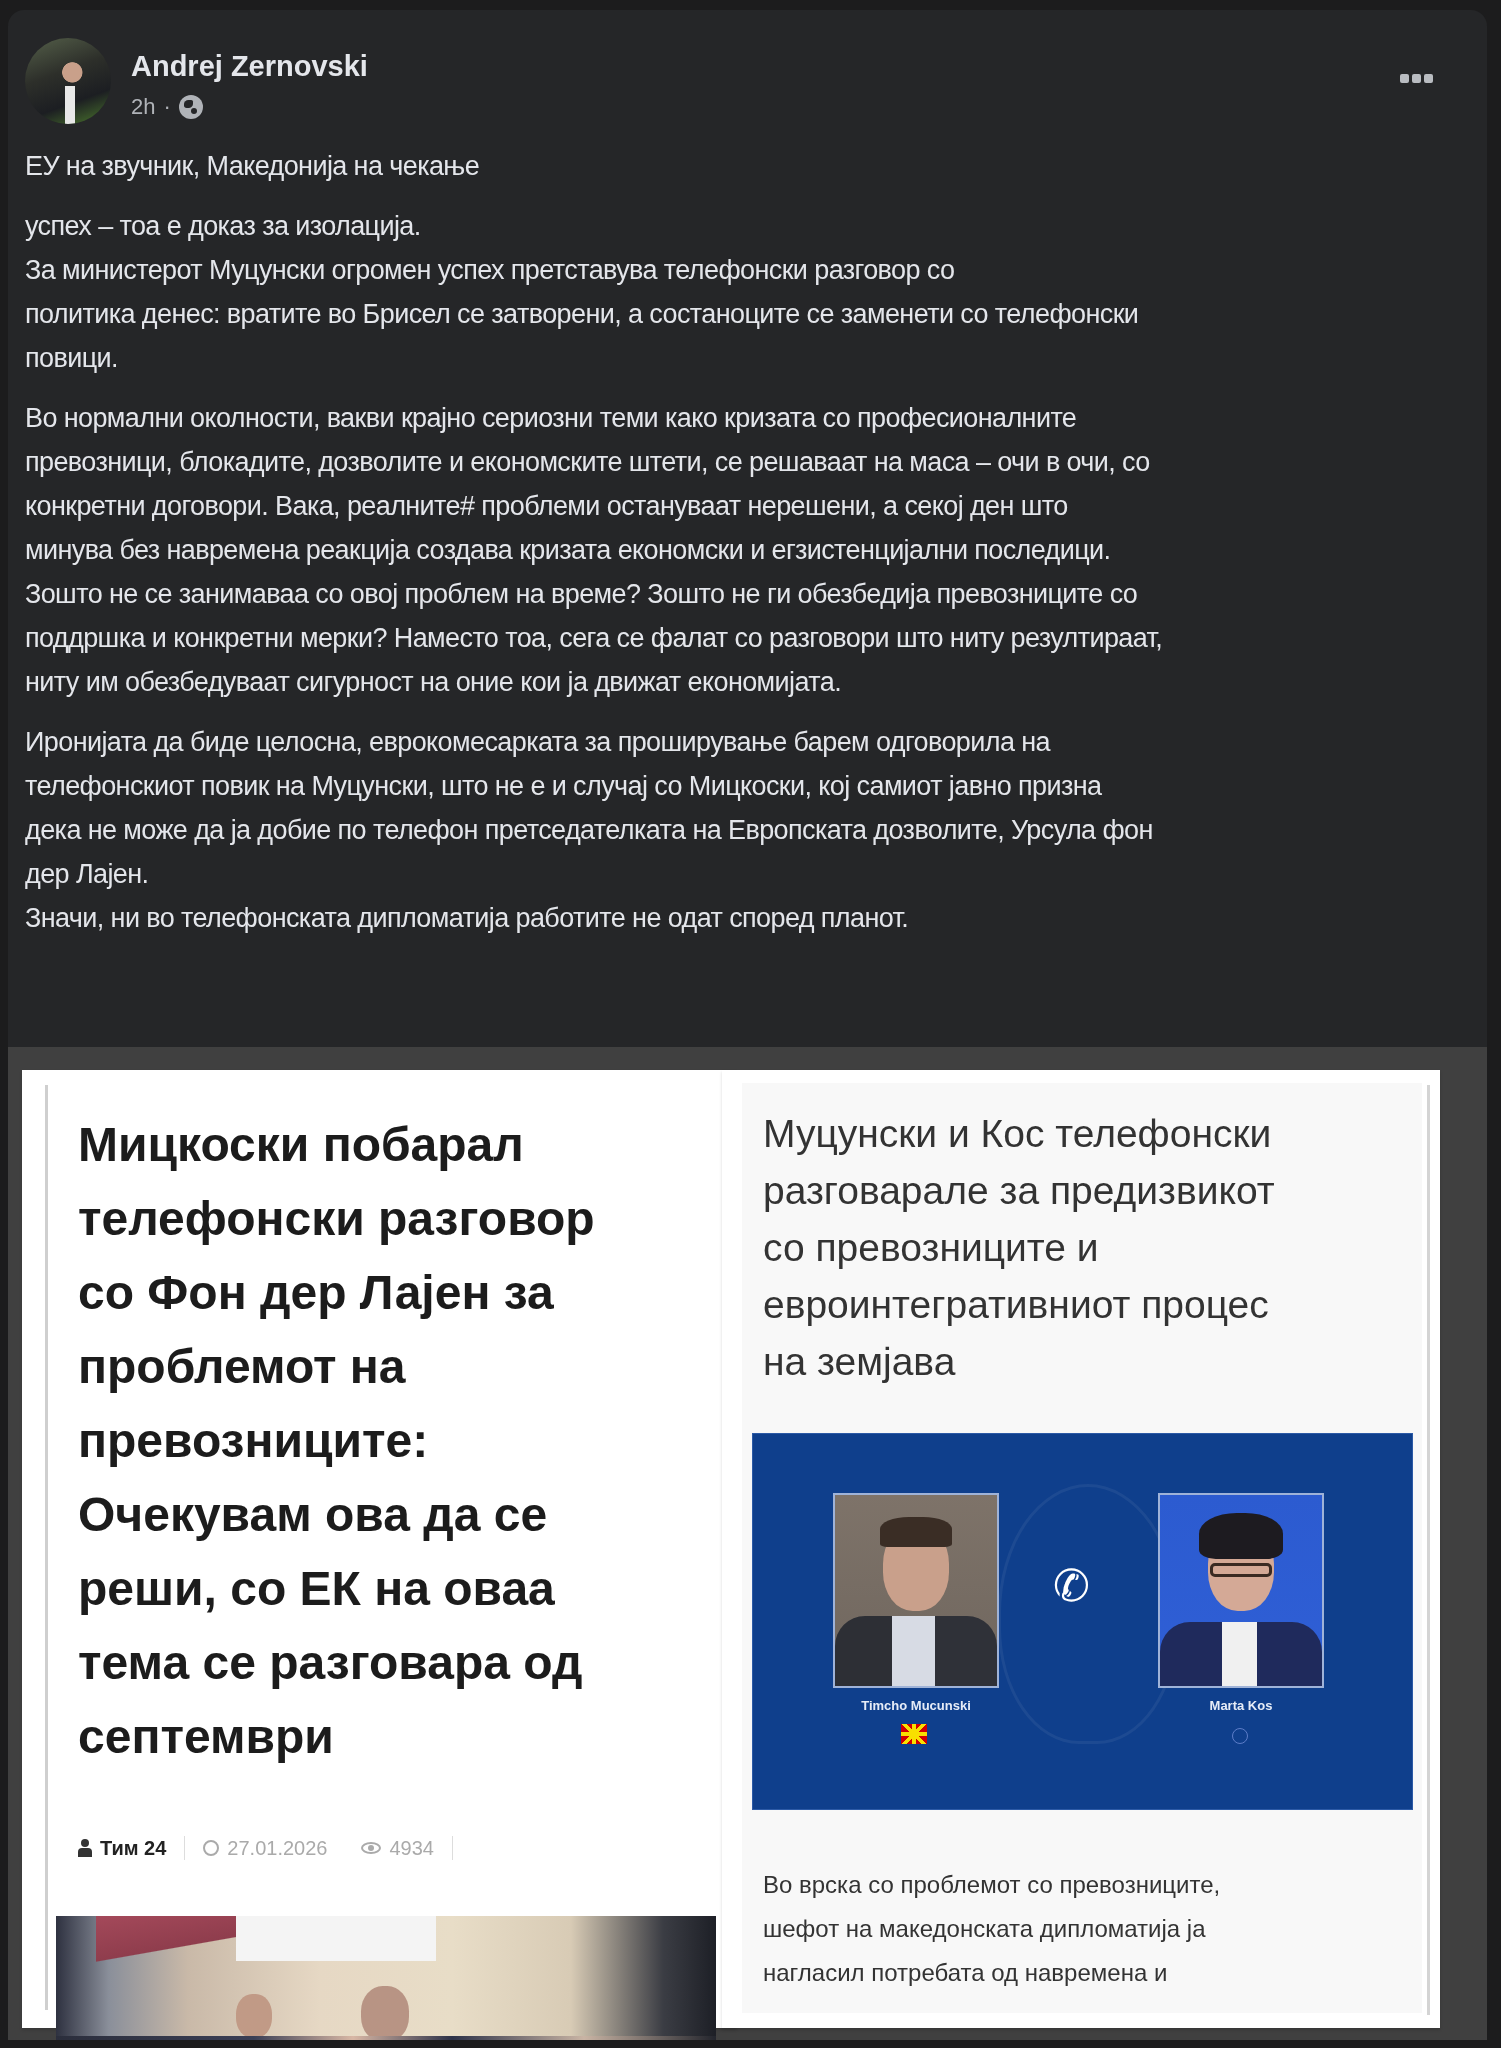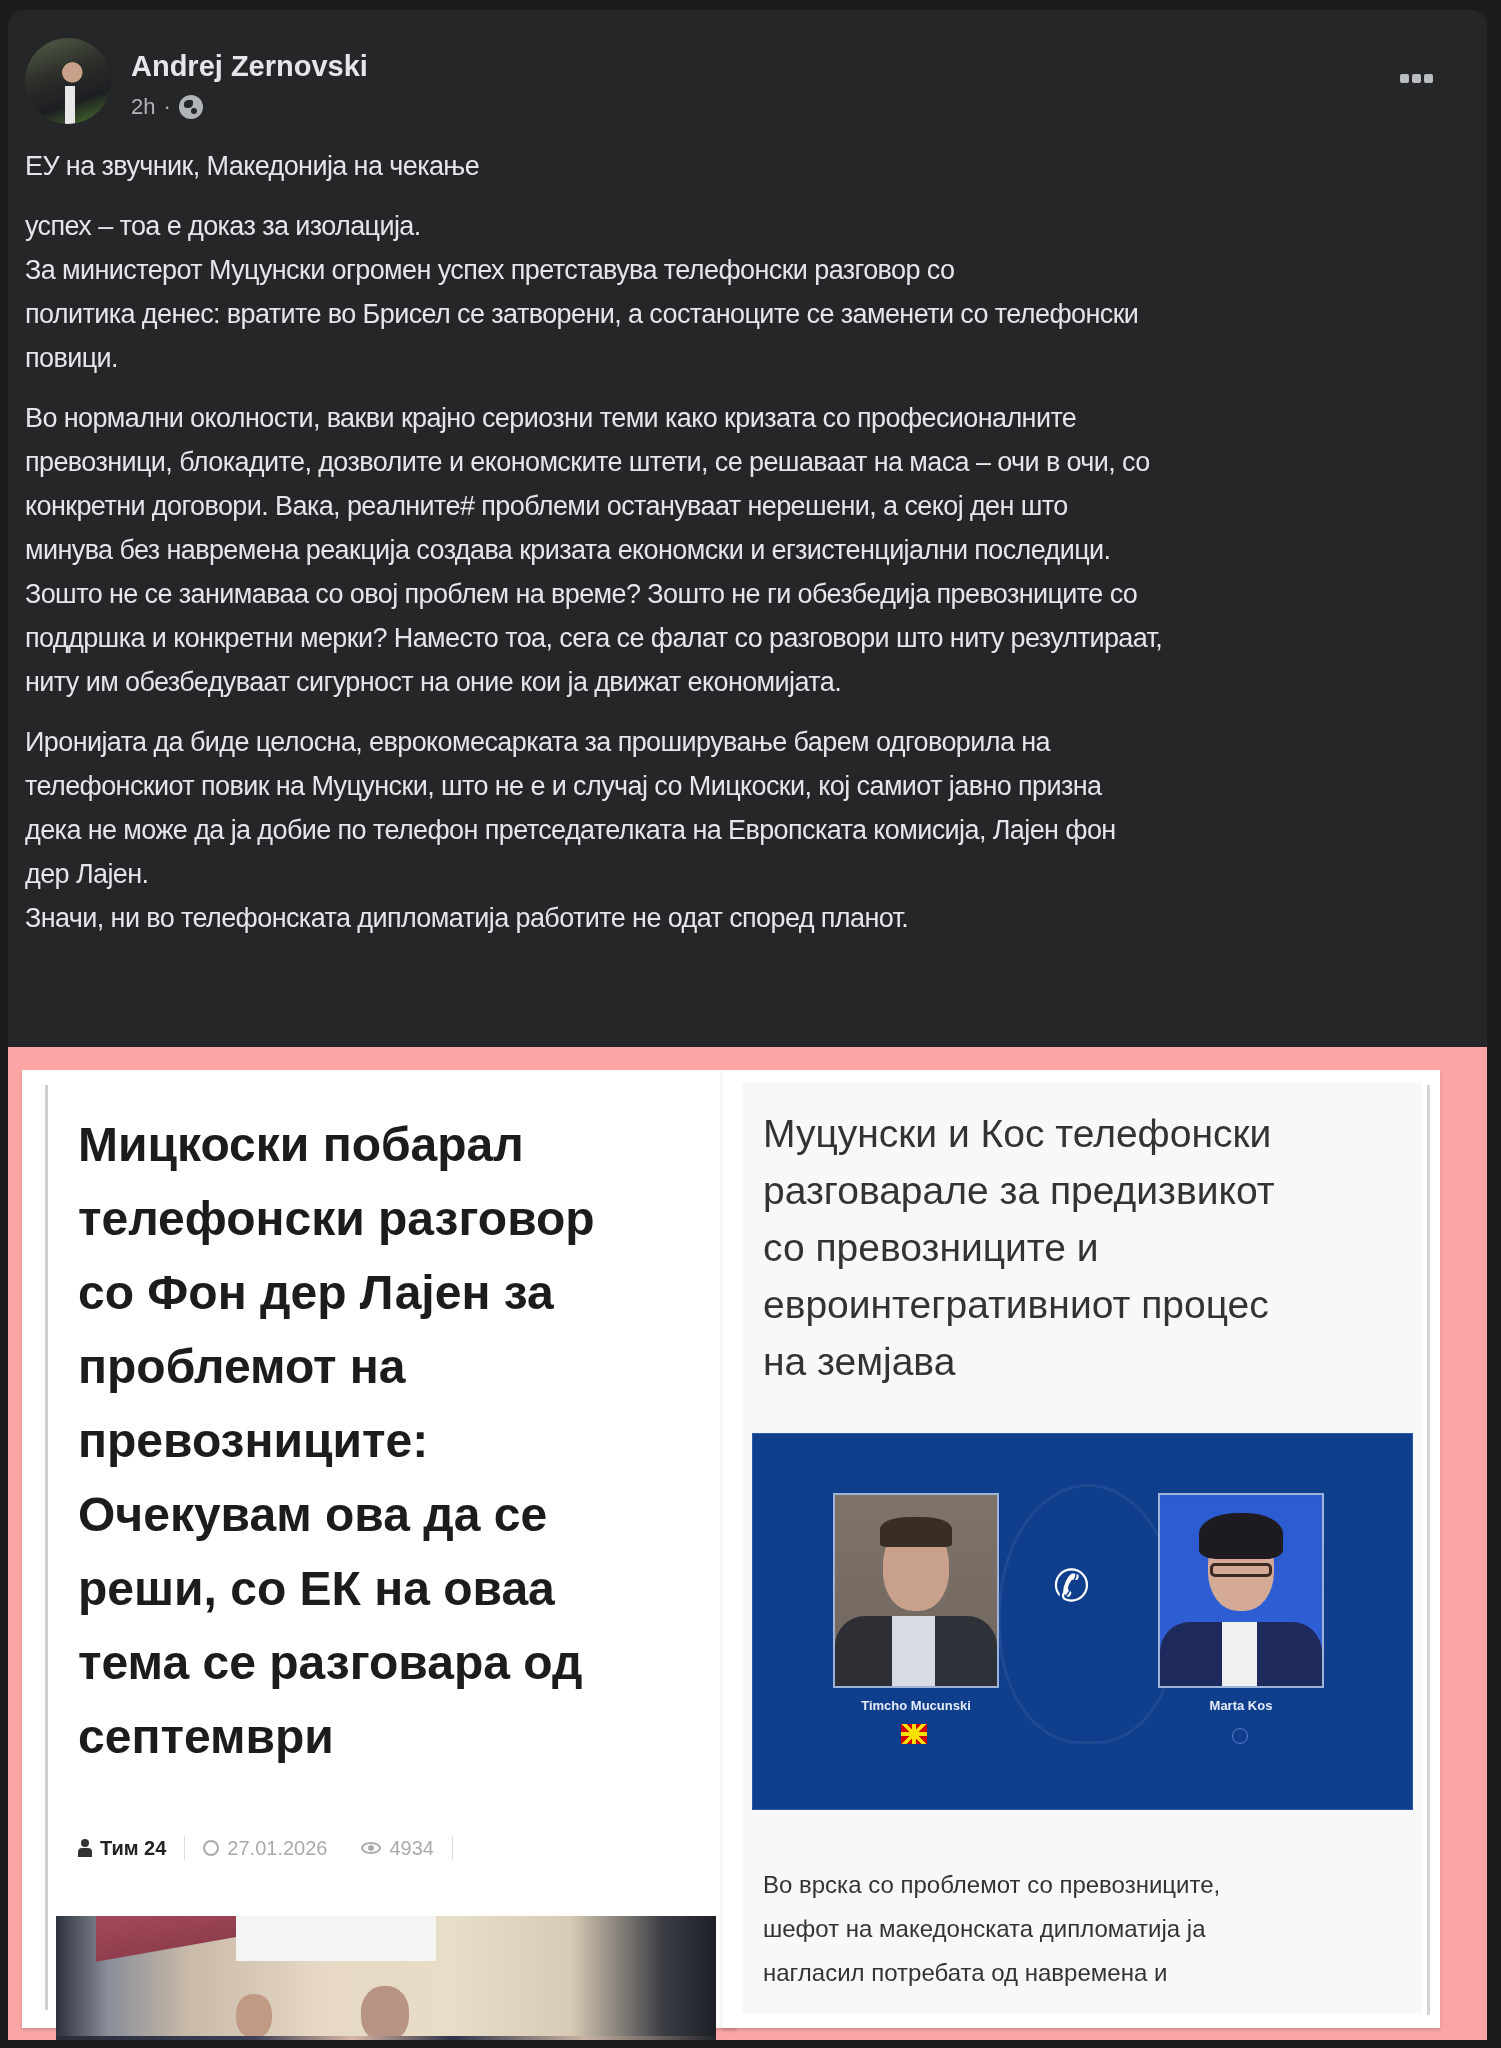--- a/index.html
+++ b/index.html
@@ -43,21 +43,21 @@
   .body-text {
     position: absolute; left: 17px; top: 134px; width: 1440px;
     font-family: "Liberation Sans Narrow", "Liberation Sans", sans-serif;
     font-size: 27px; line-height: 44px; color: #e4e6eb;
     letter-spacing: -0.6px;
   }
   .body-text p { margin-bottom: 16px; }
   .body-text .line { display: block; white-space: nowrap; }
 
   .attachment {
-    position: absolute; left: 0; top: 1037px; width: 1479px; height: 993px; background: #fca5a5;
+    position: absolute; left: 0; top: 1037px; width: 1479px; height: 993px; background: #404040;
   }
   .card-left {
     position: absolute; left: 14px; top: 23px; width: 715px; height: 958px; background: #fff;
     box-shadow: 0 2px 3px rgba(0,0,0,0.15);
   }
   .card-left .rule {
     position: absolute; left: 23px; top: 15px; width: 3px; height: 925px; background: #cfcfcf;
   }
   .card-left .rule-r {
     position: absolute; right: 0; top: 15px; width: 3px; height: 925px; background: #d6d6d6;
@@ -195,21 +195,21 @@
       <span class="line">превозници, блокадите, дозволите и економските штети, се решаваат на маса – очи в очи, со</span>
       <span class="line">конкретни договори. Вака, реалните# проблеми остануваат нерешени, а секој ден што</span>
       <span class="line">минува без навремена реакција создава кризата економски и егзистенцијални последици.</span>
       <span class="line">Зошто не се занимаваа со овој проблем на време? Зошто не ги обезбедија превозниците со</span>
       <span class="line">поддршка и конкретни мерки? Наместо тоа, сега се фалат со разговори што ниту резултираат,</span>
       <span class="line">ниту им обезбедуваат сигурност на оние кои ја движат економијата.</span>
     </p>
     <p>
       <span class="line">Иронијата да биде целосна, еврокомесарката за проширување барем одговорила на</span>
       <span class="line">телефонскиот повик на Муцунски, што не е и случај со Мицкоски, кој самиот јавно призна</span>
-      <span class="line">дека не може да ја добие по телефон претседателката на Европската комисија, Лајен фон</span>
+      <span class="line">дека не може да ја добие по телефон претседателката на Европската дозволите, Урсула фон</span>
       <span class="line">дер Лајен.</span>
       <span class="line">Значи, ни во телефонската дипломатија работите не одат според планот.</span>
     </p>
   </div>
 
   <div class="attachment">
     <div class="card-left">
       <div class="rule"></div>
       <div class="rule-r"></div>
       <div class="headline-left">

